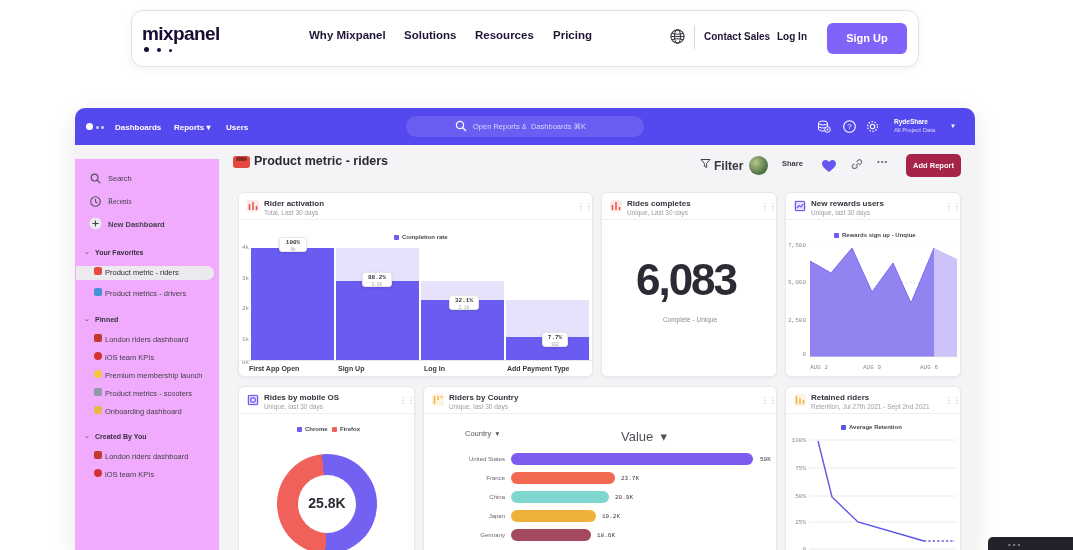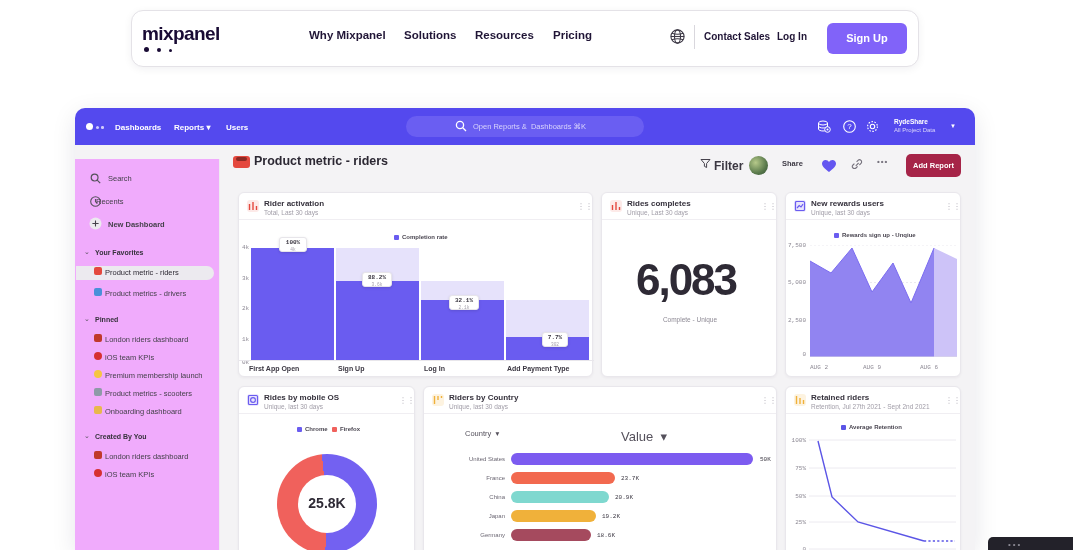--- a/index.html
+++ b/index.html
@@ -125,21 +125,21 @@
     <div id="sidebar" class="abs">
       <svg class="abs" style="left:15px; top:14px;" width="11" height="11" viewBox="0 0 11 11">
         <circle cx="4.6" cy="4.6" r="3.4" fill="none" stroke="#56525c" stroke-width="1.2"></circle>
         <line x1="7.2" y1="7.2" x2="10.2" y2="10.2" stroke="#56525c" stroke-width="1.2"></line>
       </svg>
       <div class="abs sbitem" style="left:33px; top:15px;">Search</div>
       <svg class="abs" style="left:15px; top:37px;" width="11" height="11" viewBox="0 0 11 11">
         <circle cx="5.5" cy="5.5" r="4.8" fill="none" stroke="#56525c" stroke-width="1.1"></circle>
         <path d="M5.5 3 v2.7 l1.8 1.4" fill="none" stroke="#56525c" stroke-width="1.1"></path>
       </svg>
-      <div class="abs sbitem" style="left:21px; top:38px;">Recents</div>
+      <div class="abs sbitem" style="left:33px; top:38px;font-family:Liberation Serif, serif;">Recents</div>
       <svg class="abs" style="left:14px; top:58px;" width="13" height="13" viewBox="0 0 13 13">
         <circle cx="6.5" cy="6.5" r="6" fill="#eceaef"></circle>
         <line x1="6.5" y1="3.4" x2="6.5" y2="9.6" stroke="#45414b" stroke-width="1.1"></line>
         <line x1="3.4" y1="6.5" x2="9.6" y2="6.5" stroke="#45414b" stroke-width="1.1"></line>
       </svg>
       <div class="abs sbitem" style="left:33px; top:61px; font-weight:bold;">New Dashboard</div>
 
       <div class="abs caret" style="top:89px;">⌄</div>
       <div class="abs sbhead" style="top:90px;">Your Favorites</div>
       <div class="abs" id="selpill"></div>

